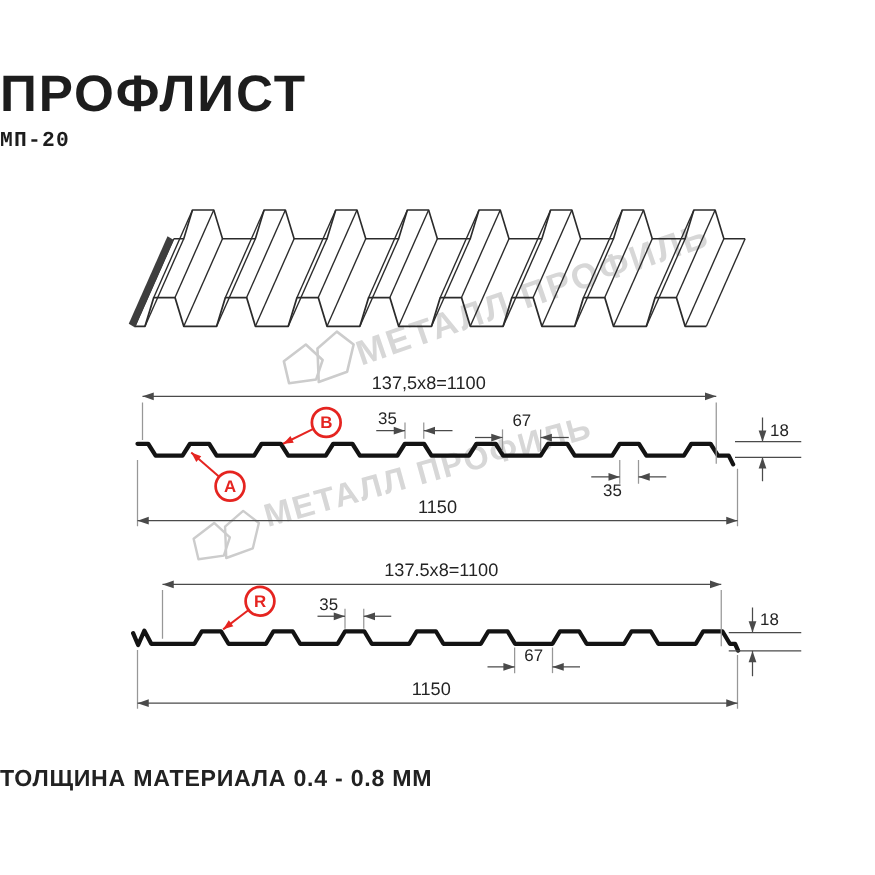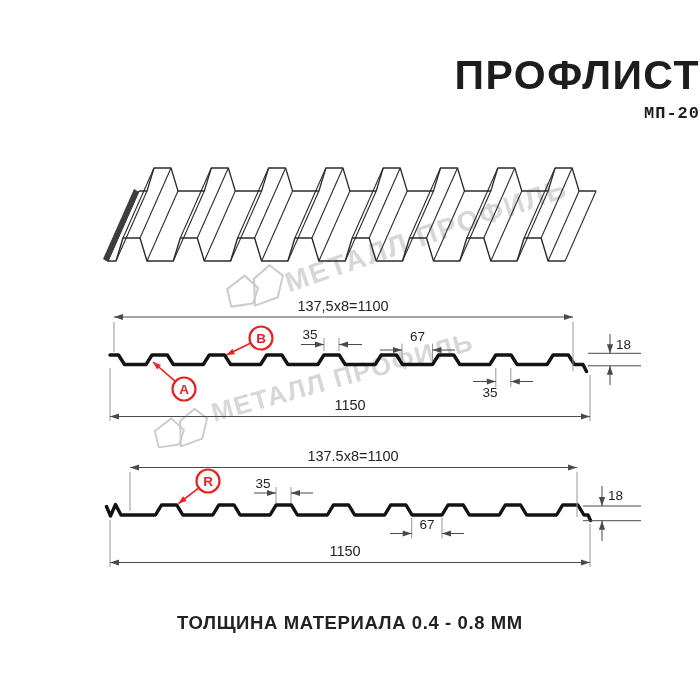--- a/index.html
+++ b/index.html
@@ -1,21 +1,21 @@
 <!DOCTYPE html>
 <html><head>
 <meta charset="utf-8">
 <style>
   html,body{margin:0;padding:0;background:#fff;}
   .page{position:relative;width:700px;height:700px;background:#ffffff;overflow:hidden;
         font-family:"Liberation Sans",sans-serif;}
-  .titleblock{position:absolute;top:52px;left:0;width:100%;text-align:right;z-index:3;}
+  .titleblock{position:absolute;top:52px;left:0;width:100%;text-align:left;z-index:3;}
   .titleblock h1{margin:0;font-size:41px;font-weight:bold;letter-spacing:1.5px;color:#1d1d1d;}
   .subtitle{margin-top:5px;font-size:17px;font-weight:bold;letter-spacing:1px;color:#1d1d1d;font-family:Liberation Mono, monospace;}
-  .footerblock{position:absolute;top:612px;left:0;width:100%;text-align:center;z-index:3;
+  .footerblock{position:absolute;top:612px;left:0;width:100%;z-index:3;
         font-size:18.5px;font-weight:bold;letter-spacing:0.6px;color:#222;}
   .wm{position:absolute;z-index:1;}
   .wm-text{position:absolute;white-space:nowrap;font-weight:bold;color:#d7d7d7;z-index:1;}
   .wm-text.t1{left:286px;top:268px;font-size:28px;letter-spacing:2px;
         transform:rotate(-19deg);transform-origin:0 50%;}
   .wm-text.t2{left:212px;top:398px;font-size:26px;letter-spacing:1.5px;
         transform:rotate(-15.5deg);transform-origin:0 50%;}
   svg.drawing{position:absolute;left:0;top:0;z-index:2;}
   svg text{font-family:"Liberation Sans",sans-serif;}
 </style>

